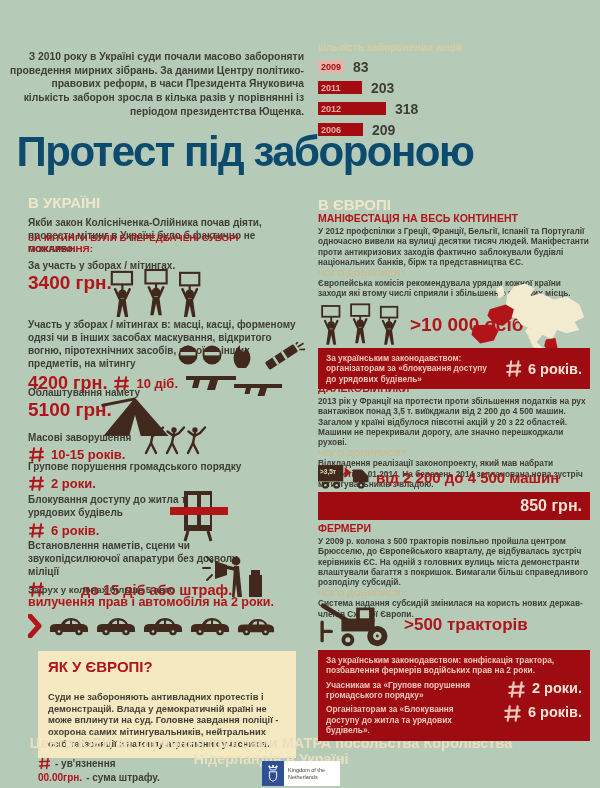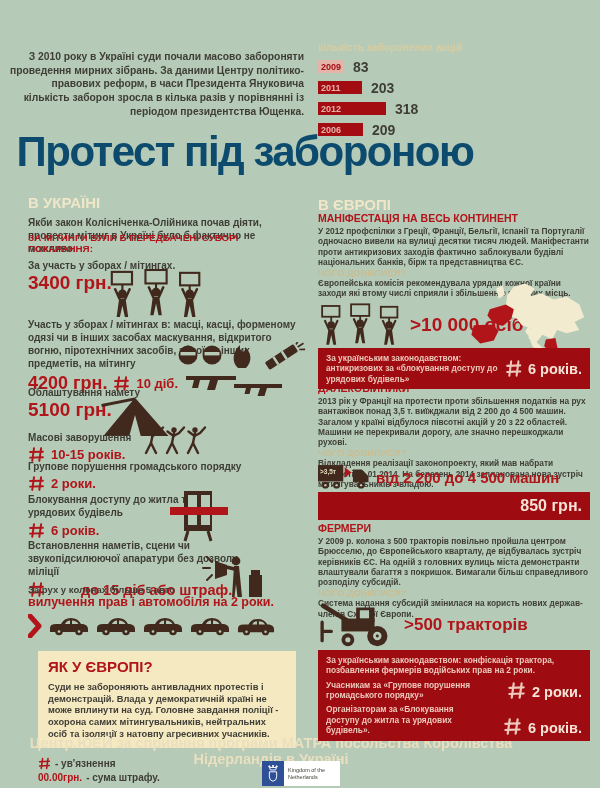--- a/index.html
+++ b/index.html
@@ -40,26 +40,26 @@
   .ic svg{width:100%;height:100%;display:block;}
   .hash{width:17px;height:17px;color:#b11419;}
   .hash.sm{width:13px;height:13px;}
   .hash.lg{width:19px;height:19px;}
   .hash.pink{color:#eec9bb;}
   .banner{position:absolute;left:0;right:0;background:#9e0c11;color:#eec9bb;
           padding:5px 8px;box-sizing:border-box;z-index:2;display:flex;align-items:center;gap:6px;}
   .banner .txt{font-size:8.3px;font-weight:700;line-height:1.25;}
   .banner .big{font-size:14.5px;font-weight:700;color:#f7e2d5;white-space:nowrap;}
   .banner3{display:block;}
-  .banner3 .brow{display:flex;align-items:flex-end;gap:6px;margin-top:4px;}
+  .banner3 .brow{display:flex;align-items:flex-start;gap:6px;margin-top:4px;}
   .banner3 .brow .txt{flex:1;}
   .stat{font-weight:700;color:#b11419;white-space:nowrap;}
   .europe-box{position:absolute;left:10px;width:258px;background:#f5e9c2;
               padding:7px 10px;box-sizing:border-box;}
-  .europe-box .bt{font-size:15px;font-weight:700;color:#b11419;margin-bottom:7px;}
+  .europe-box .bt{font-size:15px;font-weight:700;color:#b11419;margin-bottom:17px;}
   .europe-box .bx{font-size:9.3px;font-weight:700;line-height:1.26;color:#3f3e36;}
   .truck-wrap{position:relative;width:52px;height:30px;flex:0 0 auto;}
   .truck-label{position:absolute;left:2px;top:6px;font-size:6.5px;font-weight:700;color:#e6ddc0;}
   .map{position:absolute;left:126px;top:92px;width:162px;height:80px;z-index:1;}
   
   .credit{position:absolute;top:735px;left:0;width:542px;text-align:center;
           font-size:14.5px;font-weight:700;color:#eadfbe;}
   .legend{position:absolute;left:38px;top:757px;font-size:10px;font-weight:700;}
   .legend .lrow{display:flex;align-items:center;gap:4px;margin-bottom:2px;}
   .nl-logo{position:absolute;left:262px;top:761px;width:78px;height:25px;background:#ffffff;
@@ -425,21 +425,21 @@
               <circle cx="0" cy="26" r="4.6" stroke="none"></circle>
               <path d="M-6 50 L-3.4 31 L3.4 31 L6 50 L2.6 50 L0 38 L-2.6 50 Z" stroke="none"></path>
               <path d="M-3 31 L-7.5 21 M3 31 L7.5 21" fill="none" stroke-width="2.6" stroke-linecap="round"></path>
             </g>
           </svg>
         </span>
       <span class="stat" style="font-size:19px">&gt;10 000 осіб</span>
     </div>
 
     <div class="banner" style="top:158px">
-      <div class="txt" style="width:188px">За українським законодавством: антикризових за «блокування доступу до урядових будівель»</div>
+      <div class="txt" style="width:188px">За українським законодавством: організаторам за «блокування доступу до урядових будівель»</div>
       <span class="ic hash lg pink" style="margin-left:auto">
           <svg viewBox="0 0 24 24" preserveAspectRatio="none">
             <g fill="none" stroke="currentColor" stroke-width="2.8" stroke-linecap="round">
               <path d="M8.5 3L6 21"></path>
               <path d="M18.5 3L16 21"></path>
               <path d="M3 8.6L21 8"></path>
               <path d="M3 16.4L21 15.8"></path>
             </g>
           </svg>
         </span>

